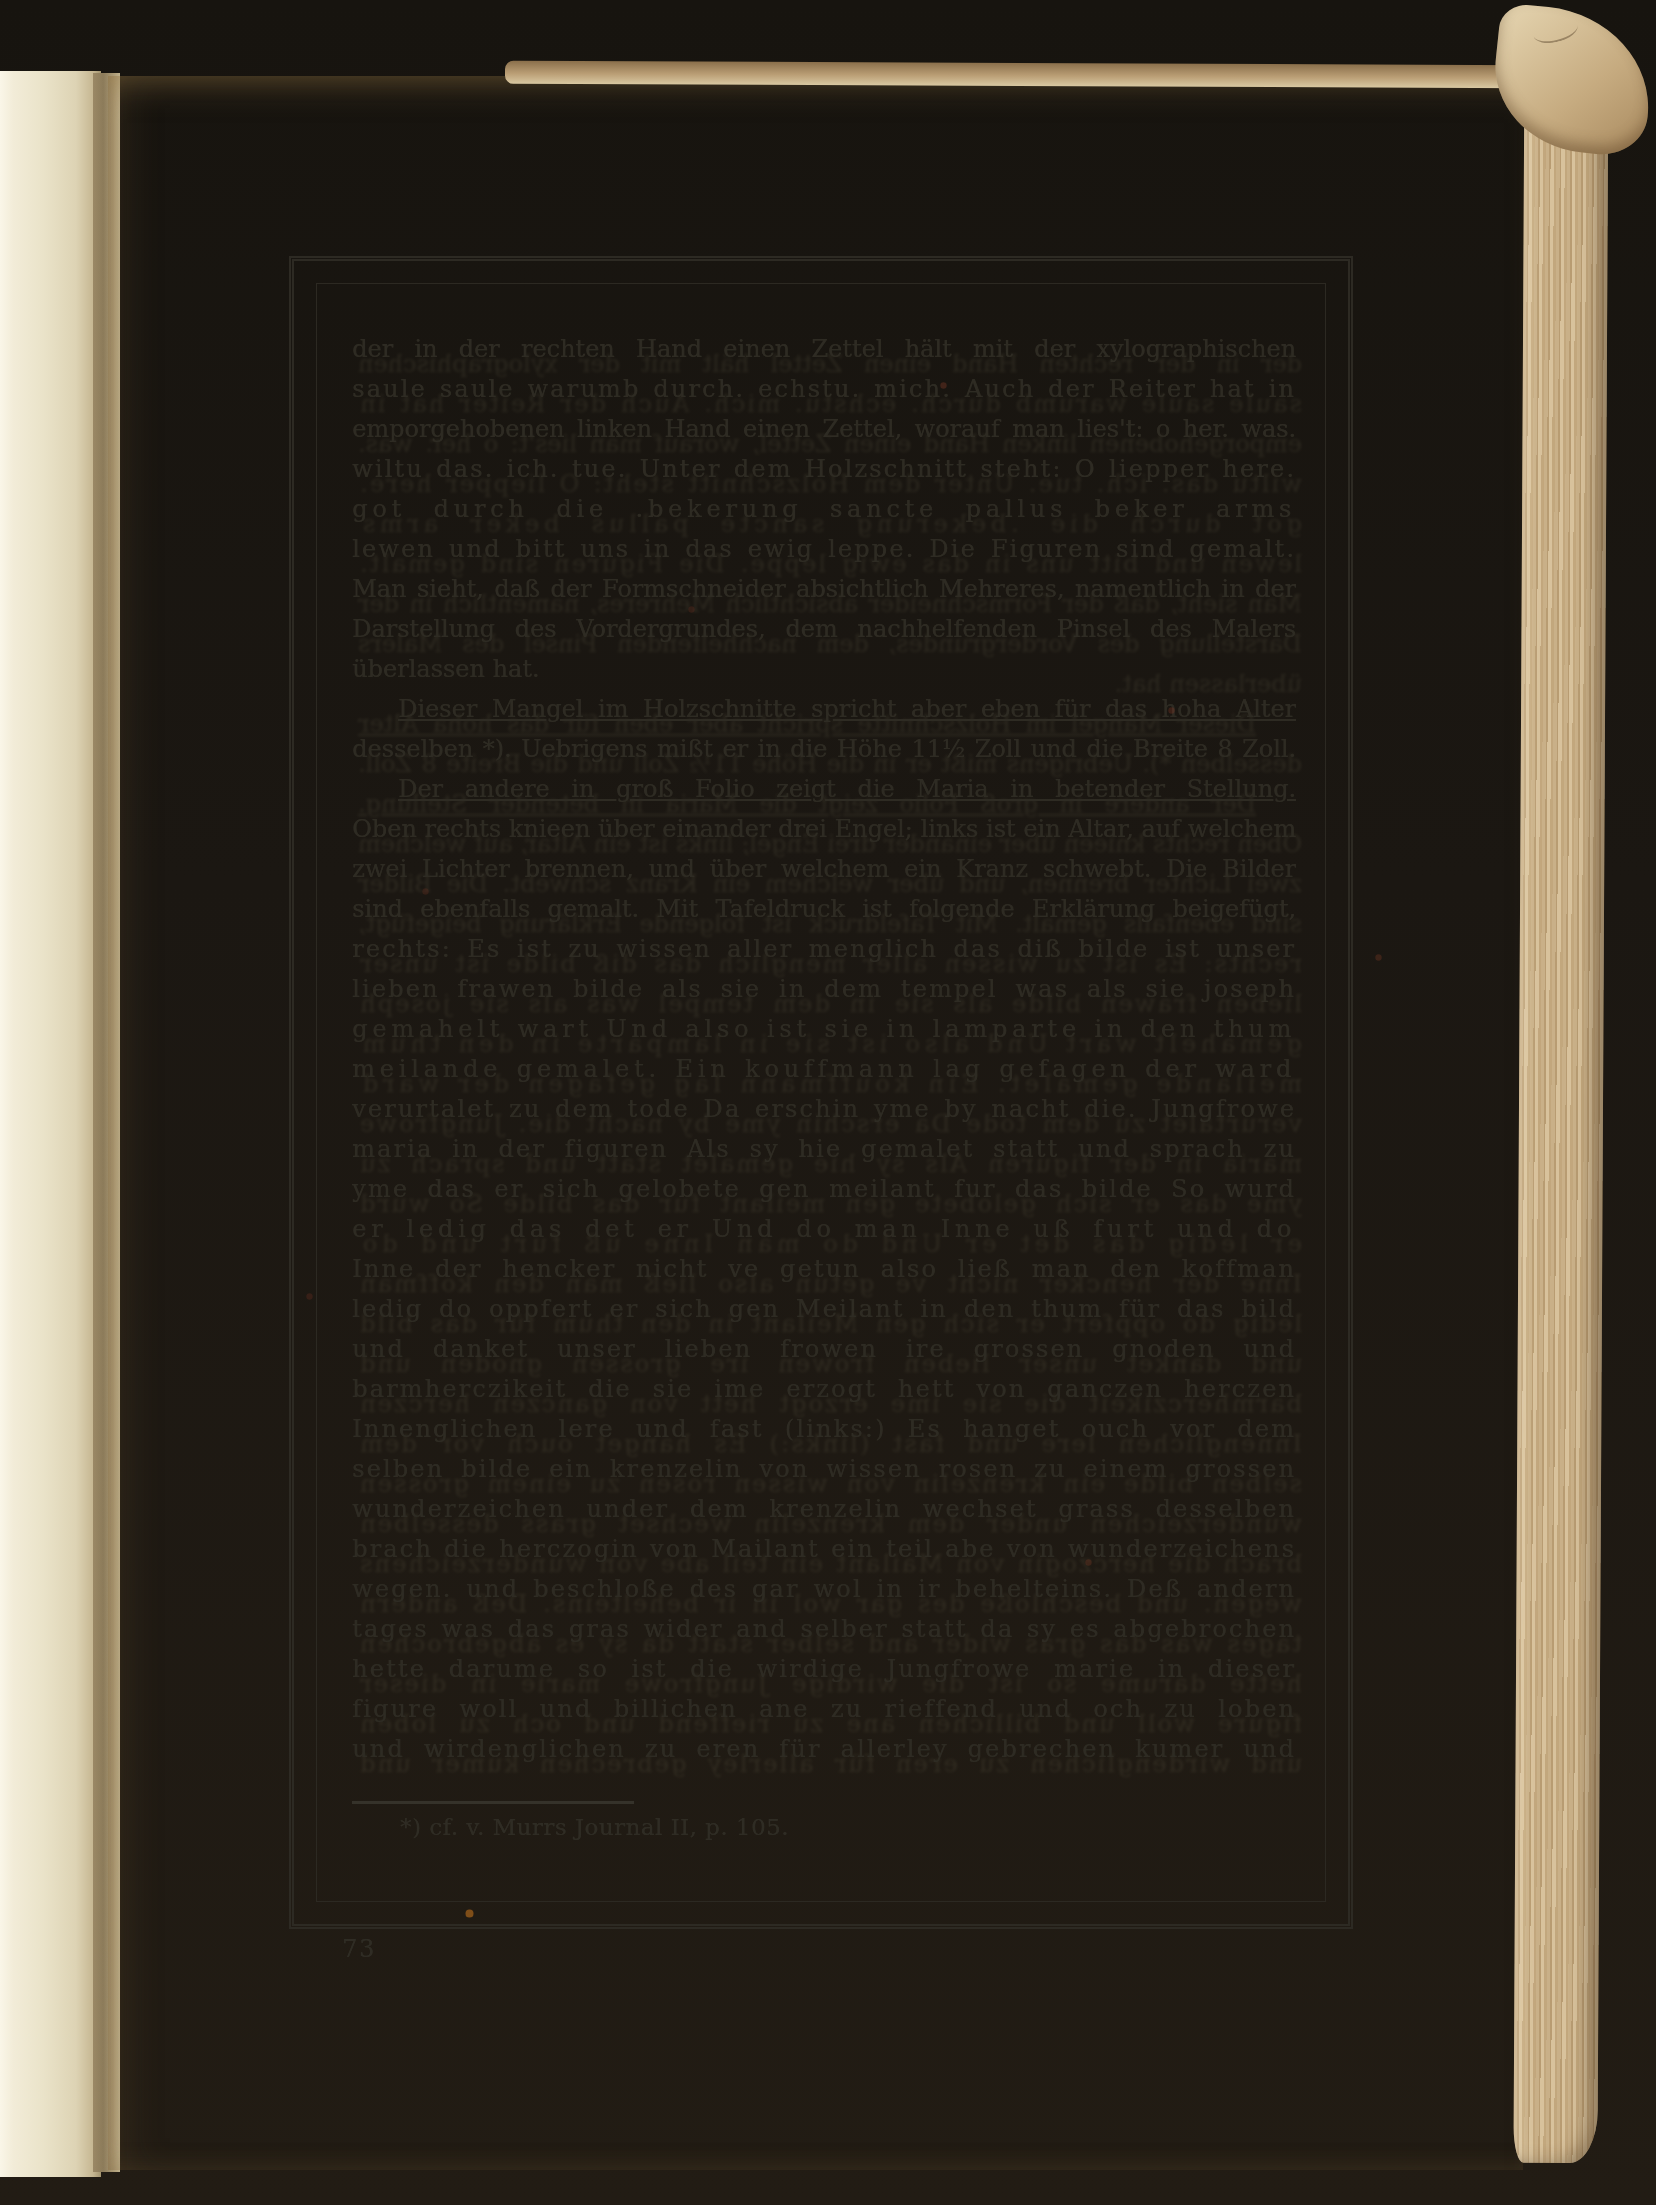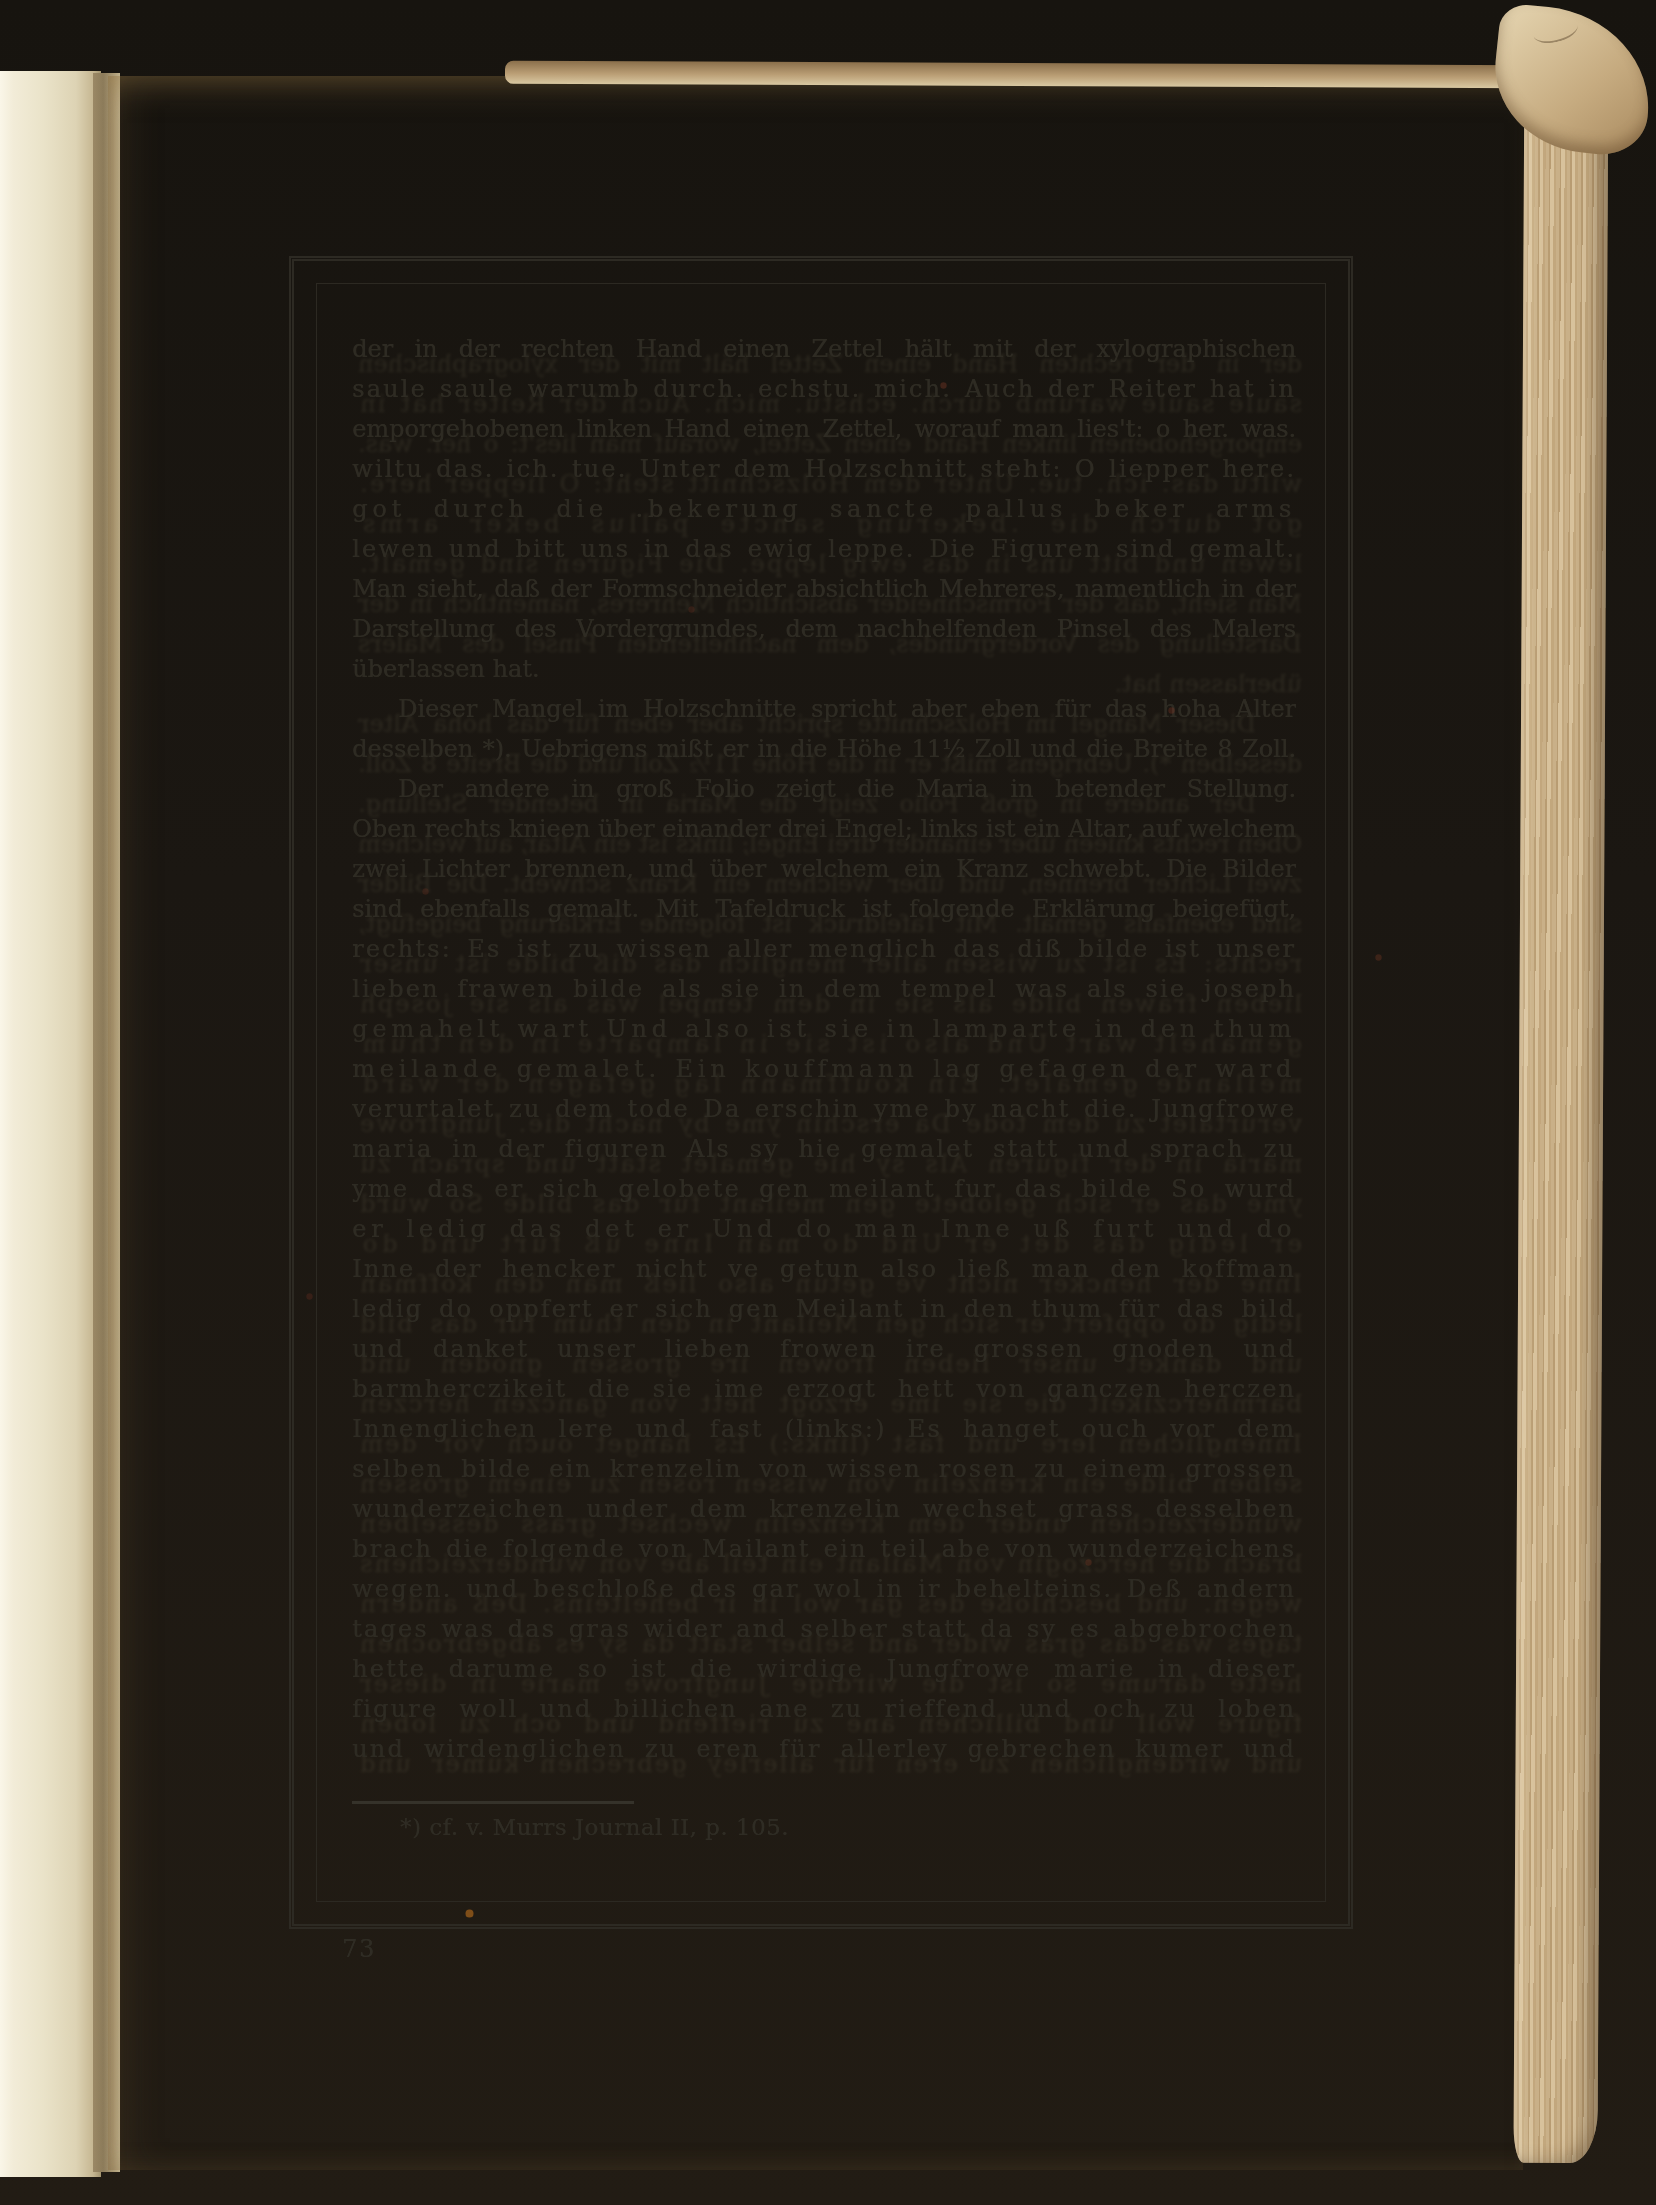--- a/index.html
+++ b/index.html
@@ -37,21 +37,21 @@
   .frame-outer{position:absolute;left:181px;top:180px;width:1064px;height:1673px;
     box-sizing:border-box;border:5px double #2d2a23;z-index:2;}
   .frame-inner{position:absolute;inset:22.4px;border:1.7px solid #2c2922;}
 
   
   .textblock{position:absolute;left:244px;top:253px;width:944px;z-index:3;color:#2e2b23;font-size:24px;}
   .tline{height:40px;line-height:40px;text-align:justify;text-align-last:justify;
          overflow:hidden;text-shadow:0.4px 0 0 currentColor;}
   .tline.wide{letter-spacing:0.09em;}
   .tline.xwide{letter-spacing:0.20em;}
-  .tline.indent{text-indent:46px;}
+  .tline.indent{text-indent:46px;text-decoration:underline;}
   .tline.lastline{text-align-last:left;}
 
   .ghost{position:absolute;left:250px;top:268px;width:944px;z-index:1;color:#8c8668;
          font-size:24px;opacity:0.16;filter:blur(1.8px);transform:scaleX(-1);}
   .ghost .tline{text-shadow:none;}
 
   .footnote-rule{position:absolute;left:244px;top:1725px;width:282px;height:2.5px;background:#35322a;z-index:3;}
   .footnote{position:absolute;left:292px;top:1738px;z-index:3;font-size:23px;color:#2f2c24;
             letter-spacing:0.02em;text-shadow:0.3px 0 0 currentColor;}
   .page-number{position:absolute;left:234px;top:1859px;font-size:24px;color:#2f2c24;
@@ -145,21 +145,21 @@
         <div class="tline wide">maria in der figuren Als sy hie gemalet statt und sprach zu</div>
         <div class="tline wide">yme das er sich gelobete gen meilant fur das bilde So wurd</div>
         <div class="tline xwide">er ledig das det er Und do man Inne uß furt und do mocht</div>
         <div class="tline wide">Inne der hencker nicht ve getun also ließ man den koffman</div>
         <div class="tline wide">ledig do oppfert er sich gen Meilant in den thum für das bild</div>
         <div class="tline wide">und danket unser lieben frowen ire grossen gnoden und grudlosen</div>
         <div class="tline wide">barmherczikeit die sie ime erzogt hett von ganczen herczen</div>
         <div class="tline wide">Innenglichen lere und fast (links:) Es hanget ouch vor dem</div>
         <div class="tline wide">selben bilde ein krenzelin von wissen rosen zu einem grossen</div>
         <div class="tline wide">wunderzeichen under dem krenzelin wechset grass desselben graß</div>
-        <div class="tline wide">brach die folgende von Mailant ein teil abe von wunderzeichens</div>
+        <div class="tline wide">brach die herczogin von Mailant ein teil abe von wunderzeichens</div>
         <div class="tline wide">wegen. und beschloße des gar wol in ir behelteins. Deß andern</div>
         <div class="tline wide">tages was das gras wider and selber statt da sy es abgebrochen</div>
         <div class="tline wide">hette darume so ist die wirdige Jungfrowe marie in dieser</div>
         <div class="tline wide">figure woll und billichen ane zu rieffend und och zu loben</div>
         <div class="tline wide">und wirdenglichen zu eren für allerley gebrechen kumer und</div>
       </div>
 
     <div class="footnote-rule"></div>
     <div class="footnote">*) cf. v. Murrs Journal II, p. 105.</div>
     <div class="page-number">73</div>

